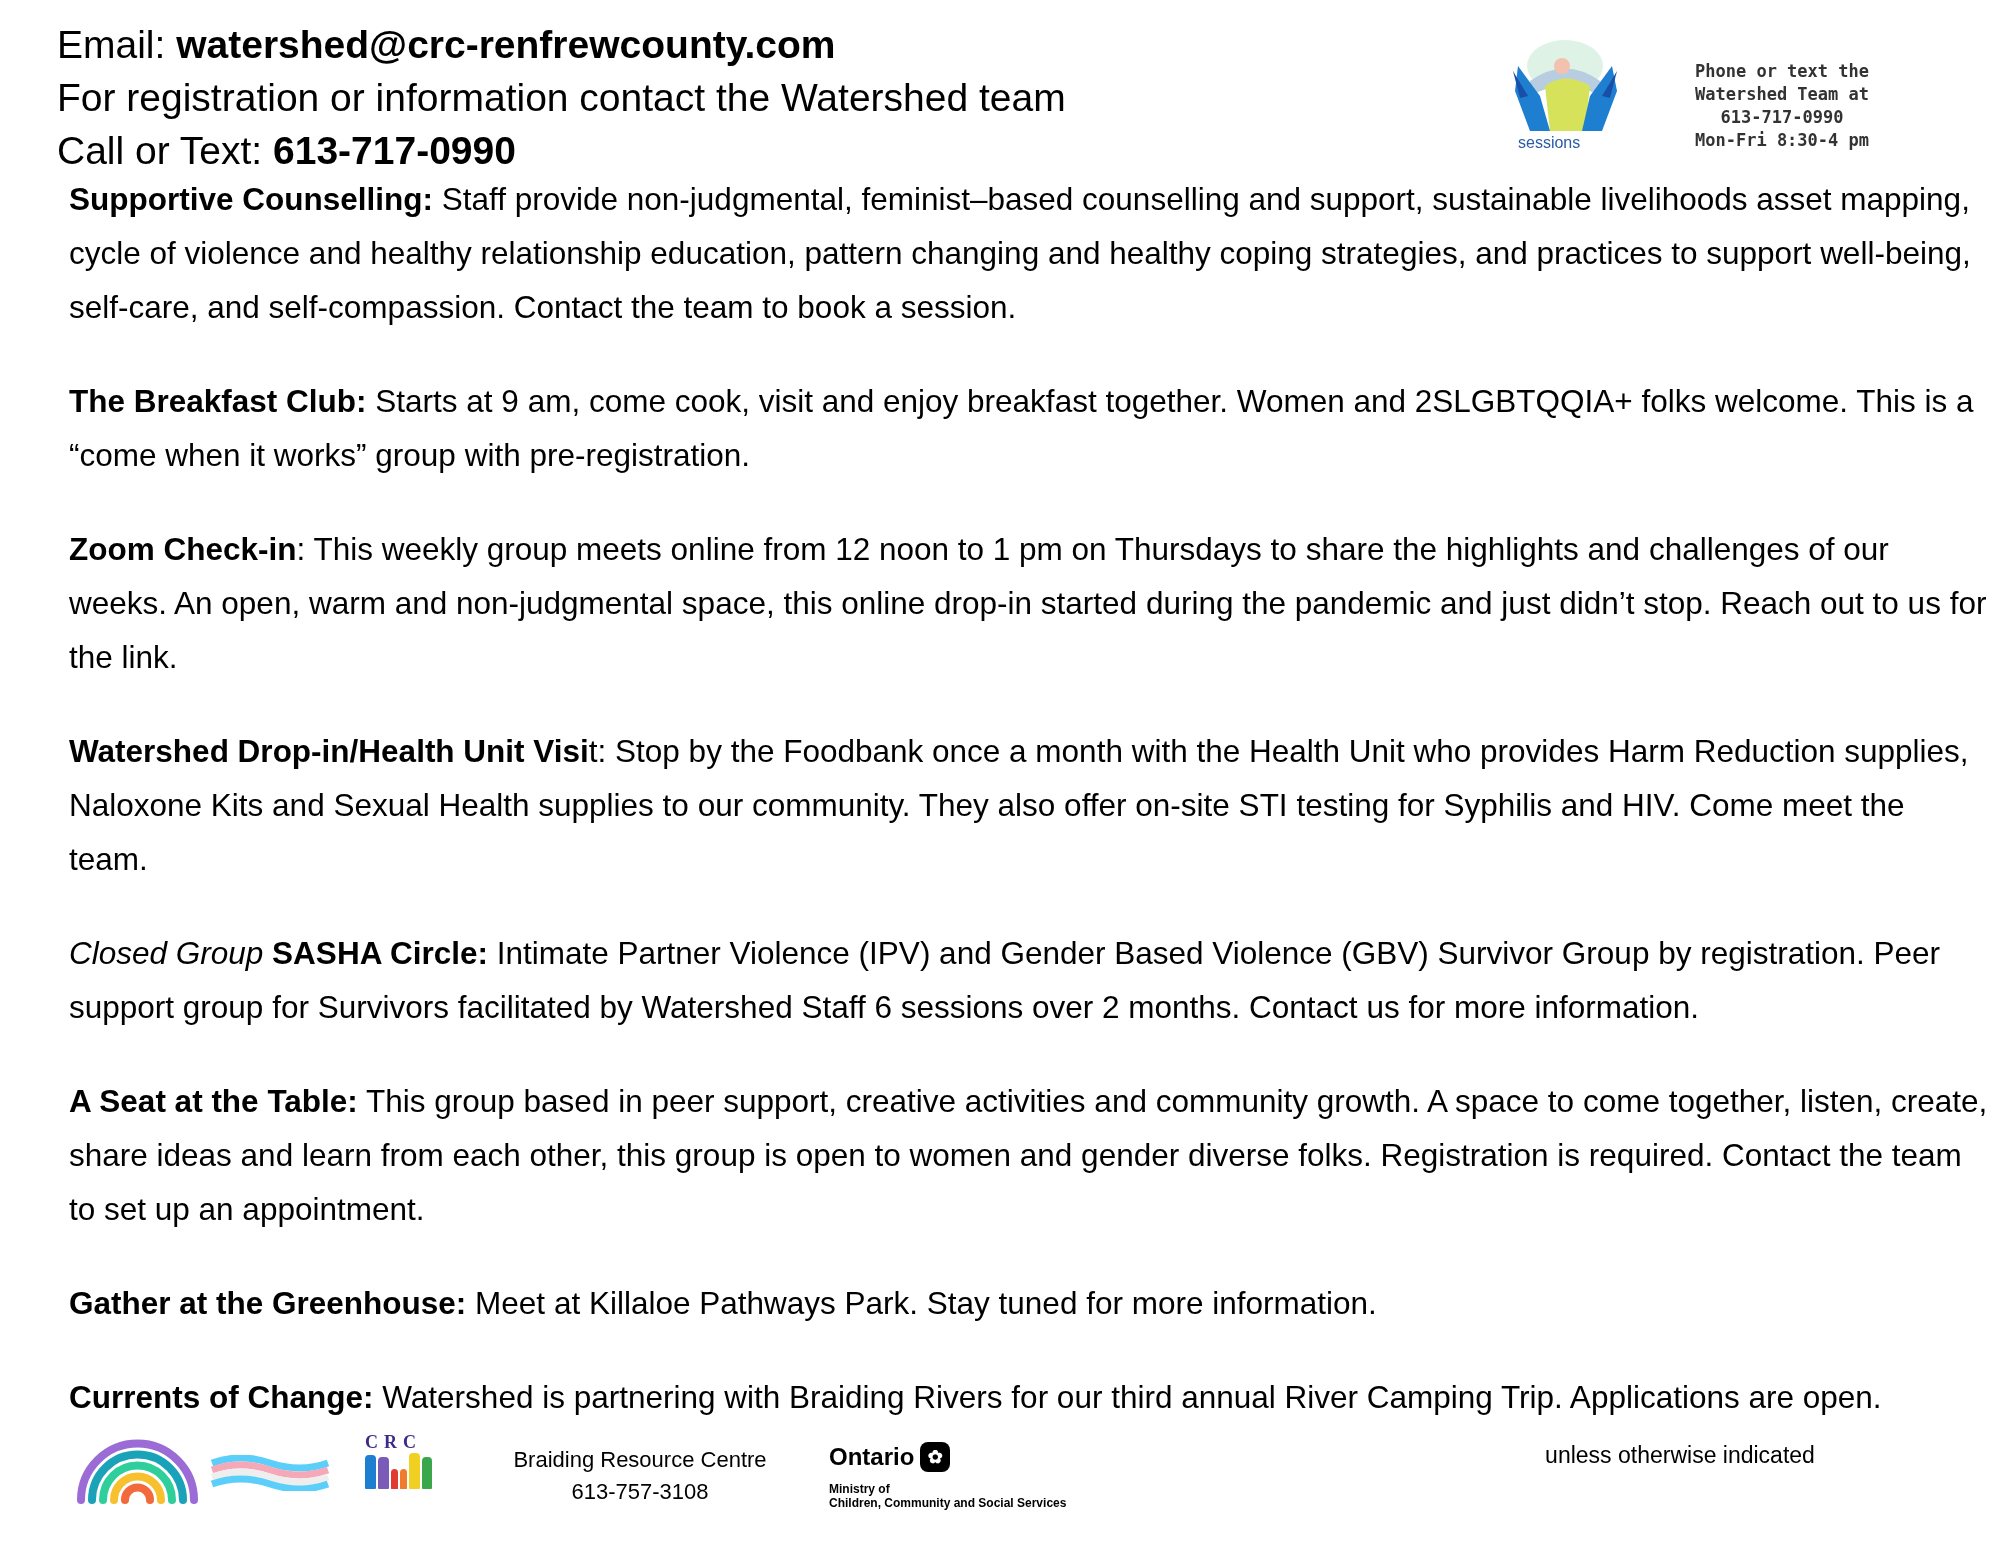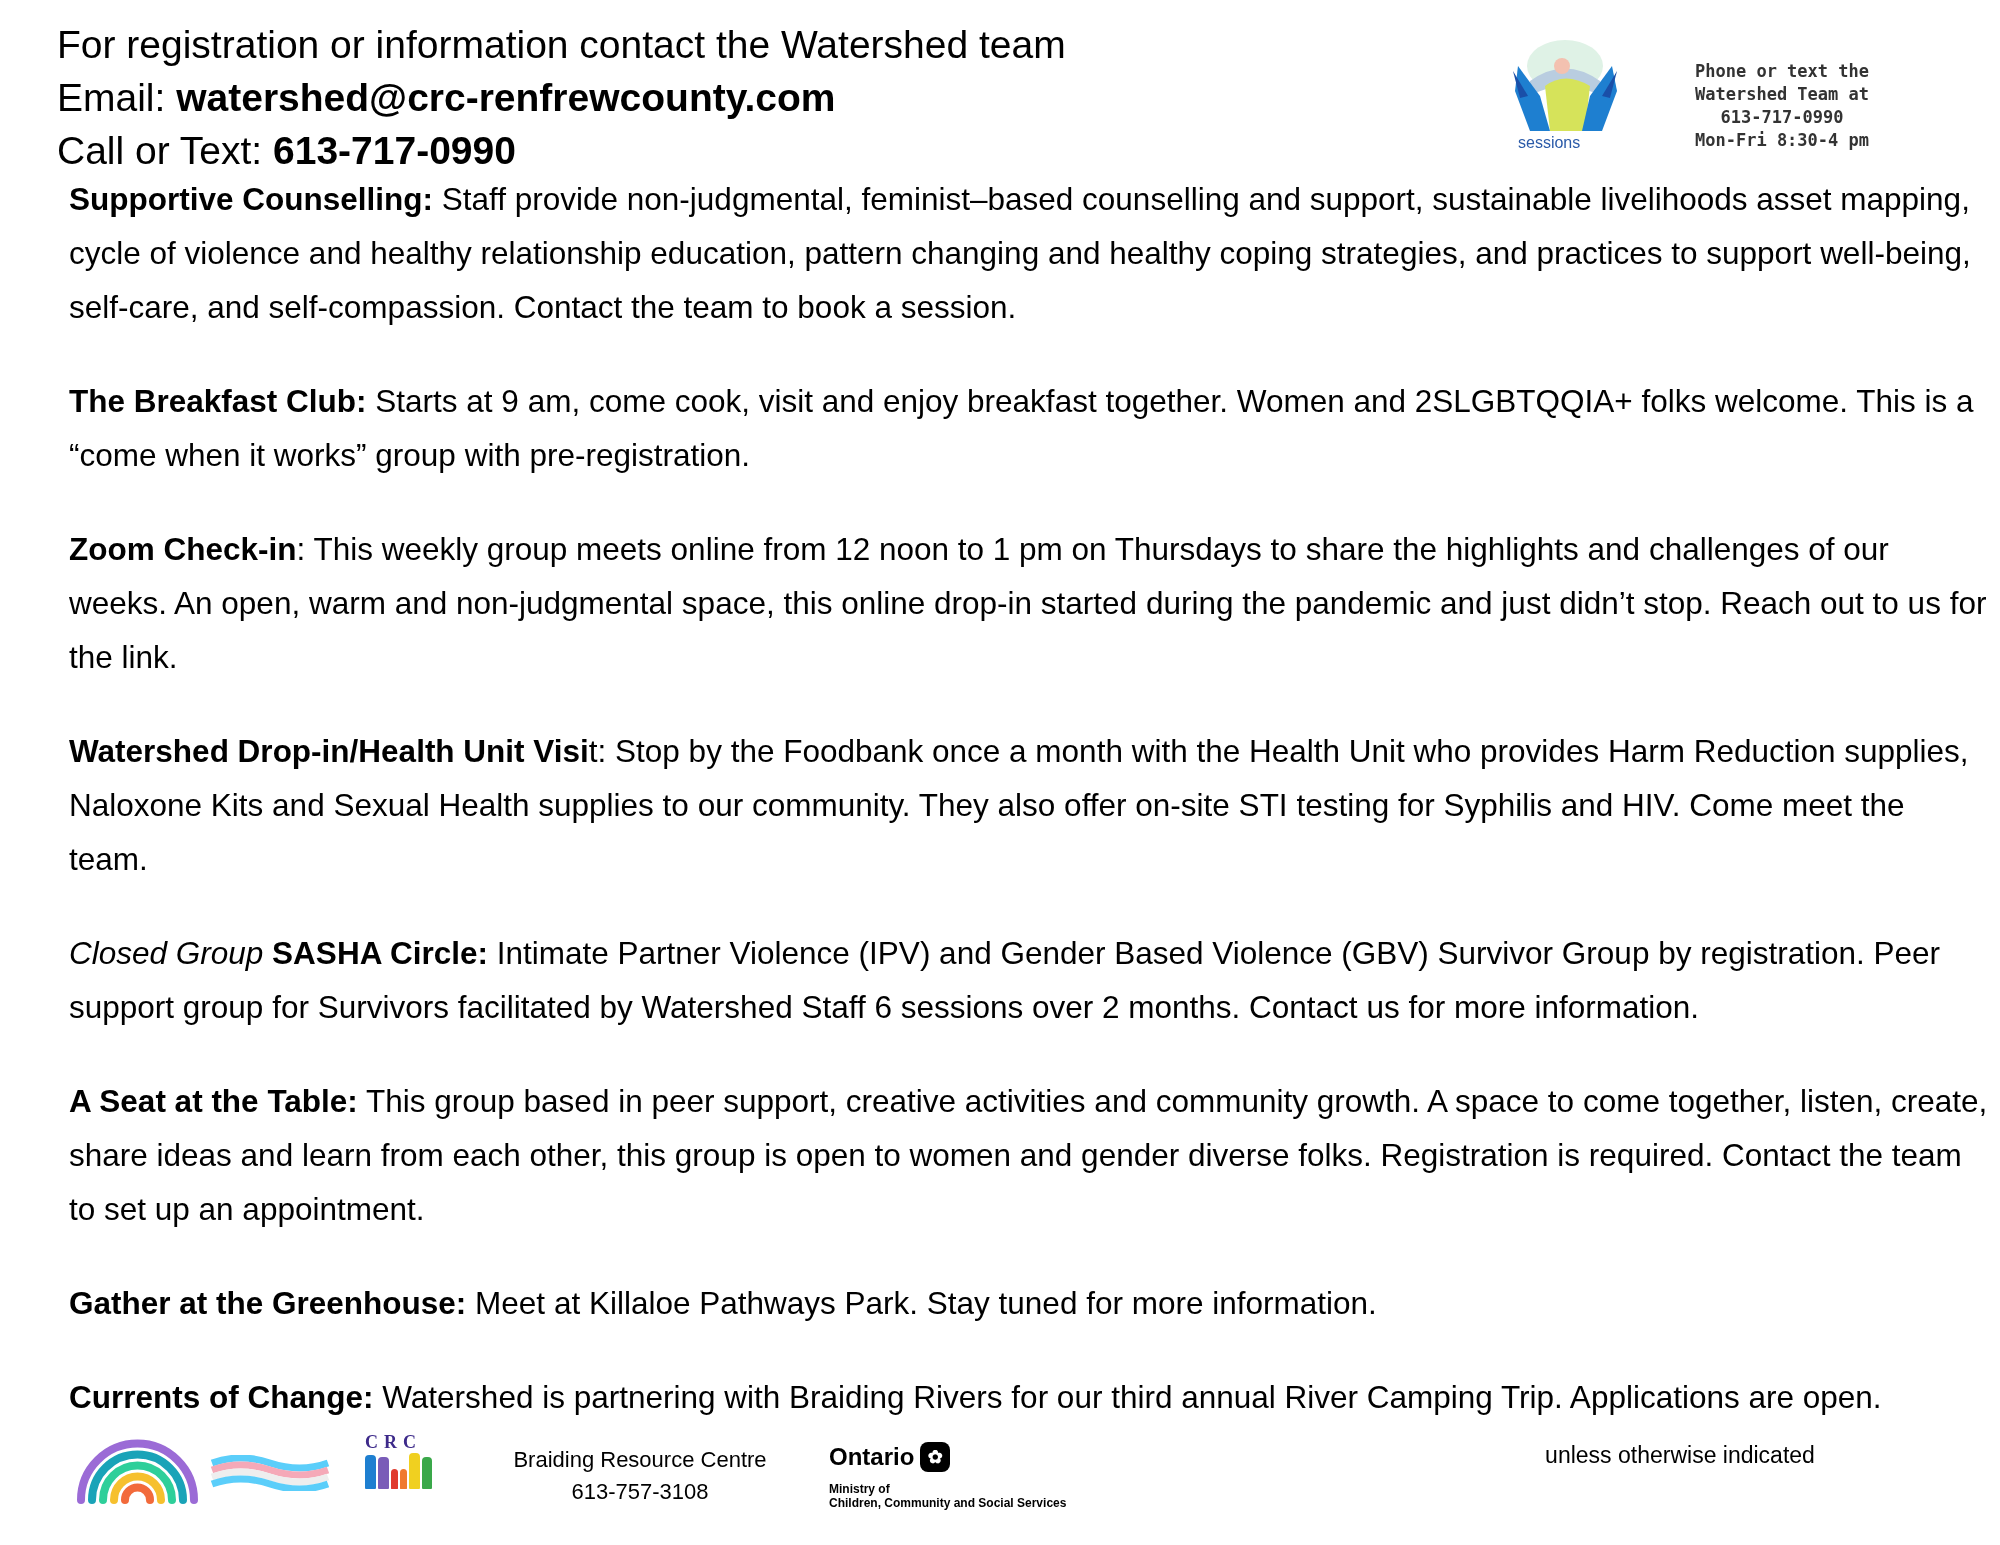--- a/index.html
+++ b/index.html
@@ -28,24 +28,24 @@
   .ontario { position:absolute; left:813px; top:22px;margin-left:16px; }
   .ontario-word { font-size:24px; font-weight:700; display:flex; align-items:center; gap:6px; }
   .ontario-mark { width:30px; height:30px; background:#000; border-radius:8px; color:#fff; font-size:18px; display:flex; align-items:center; justify-content:center; }
   .ministry { font-size:12px; line-height:14px; margin-top:10px; font-weight:700; }
   .address { position:absolute; left:1440px; top:18px; width:480px; text-align:center; font-size:23px; line-height:34px; }
 </style>
 </head>
 <body>
 
 <div class="contact">
-  <div>For registration or information contact the Watershed team</div>
   <div>
     <span>Email: </span><b>watershed@crc-renfrewcounty.com</b>
   </div>
+  <div>For registration or information contact the Watershed team</div>
   <div>
     <span>Call or Text: </span><b>613-717-0990</b>
   </div>
 </div>
 
 <div class="logo-block">
   <svg width="110" height="100" viewBox="0 0 110 100">
     <ellipse cx="55" cy="30" rx="38" ry="26" fill="#dff2e6"></ellipse>
     <path d="M20 45 Q55 20 90 45 L90 60 Q55 40 20 60Z" fill="#b9cde0"></path>
     <path d="M35 50 Q55 35 80 50 L75 95 L40 95Z" fill="#d6e35a"></path>

